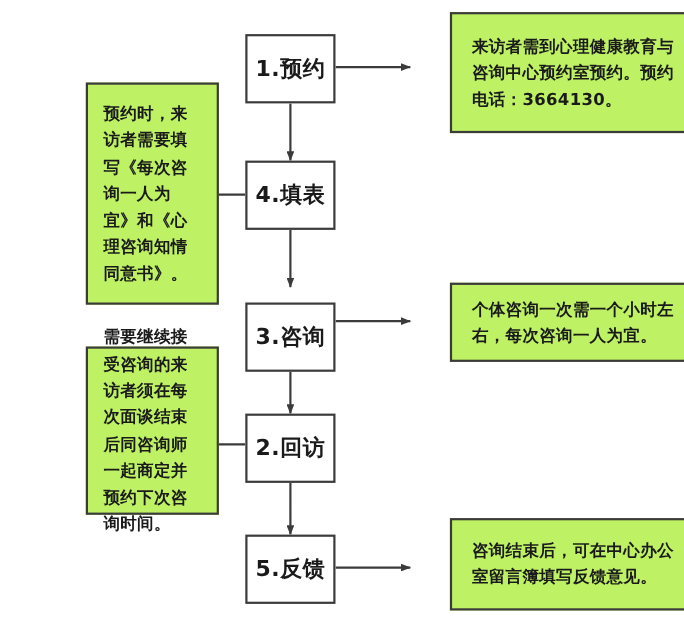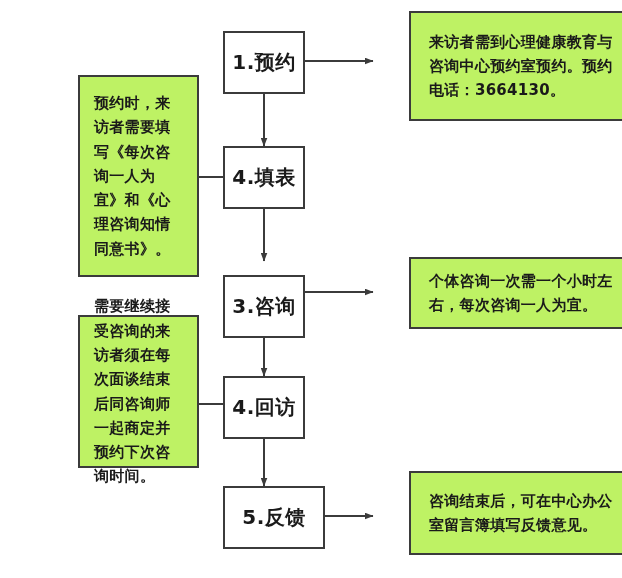--- a/index.html
+++ b/index.html
@@ -92,23 +92,23 @@
   <div class="node-box" style="left: 223px; top: 31px; width: 82px; height: 63px;">
     <span>1.预约</span>
   </div>
   <div class="node-box" style="left: 223px; top: 146px; width: 82px; height: 63px;">
     <span>4.填表</span>
   </div>
   <div class="node-box" style="left: 223px; top: 261px; width: 82px; height: 63px; margin-top: 14px;">
     <span>3.咨询</span>
   </div>
   <div class="node-box" style="left: 223px; top: 376px; width: 82px; height: 63px;">
-    <span>4.回访</span>
+    <span>2.回访</span>
   </div>
-  <div class="node-box" style="left: 223px; top: 486px; width: 102px; height: 63px;">
+  <div class="node-box" style="left: 223px; top: 486px; width: 82px; height: 63px;">
     <span>5.反馈</span>
   </div>
 
   <div class="note-box note-right" style="left: 373px; top: 11px; width: 224px; height: 110px;">
     <div class="note-text">来访者需到心理健康教育与咨询中心预约室预约。预约电话：3664130。</div>
   </div>
   <div class="note-box note-right" style="left: 373px; top: 257px; width: 244px; height: 72px;">
     <div class="note-text">个体咨询一次需一个小时左右，每次咨询一人为宜。</div>
   </div>
   <div class="note-box note-right" style="left: 373px; top: 471px; width: 224px; height: 84px; font-family: Liberation Serif, serif;">

